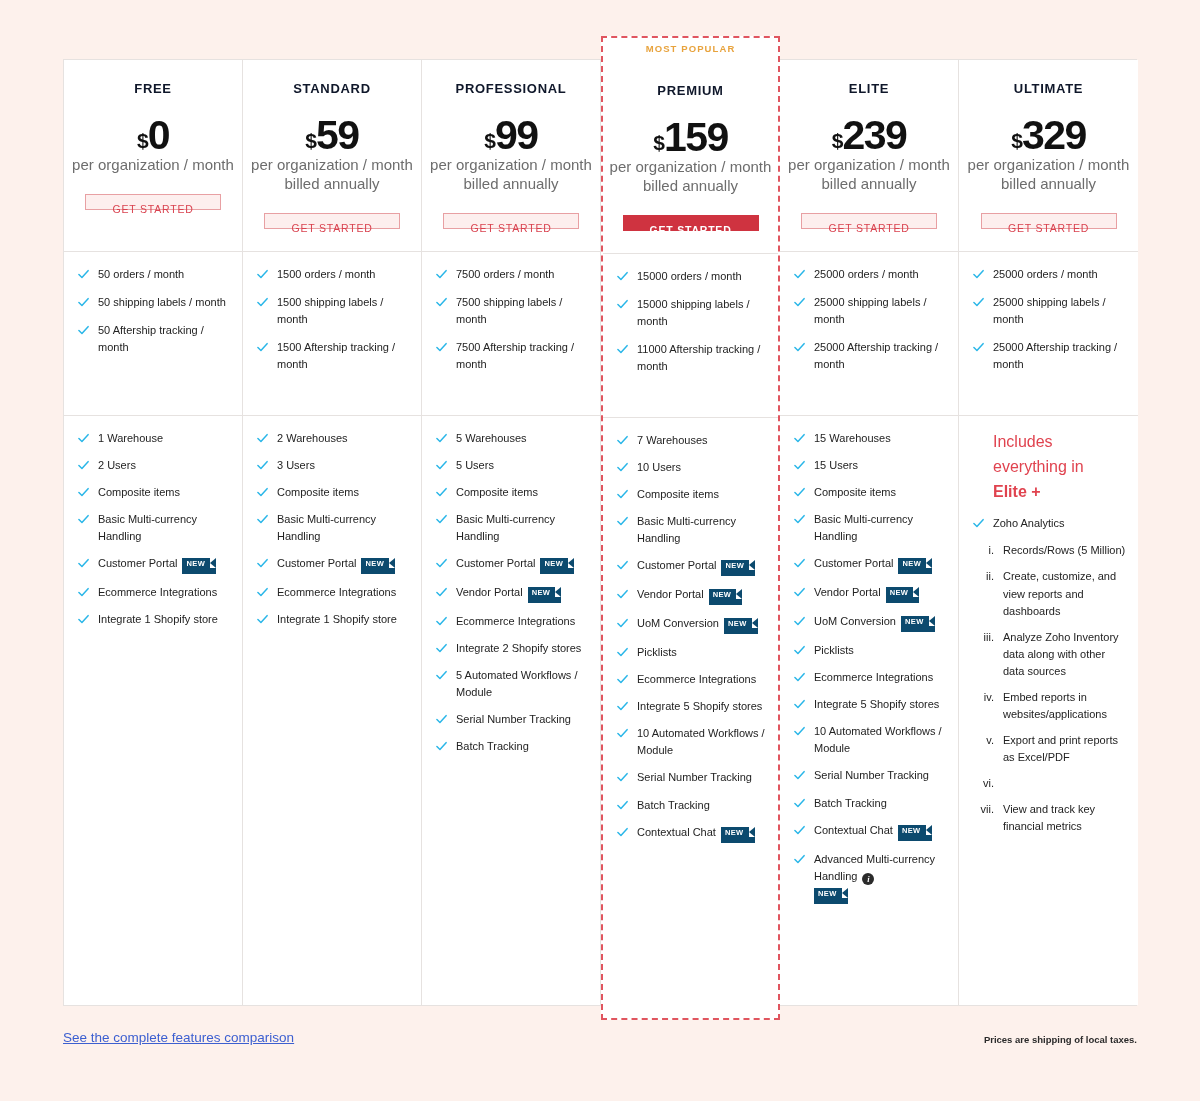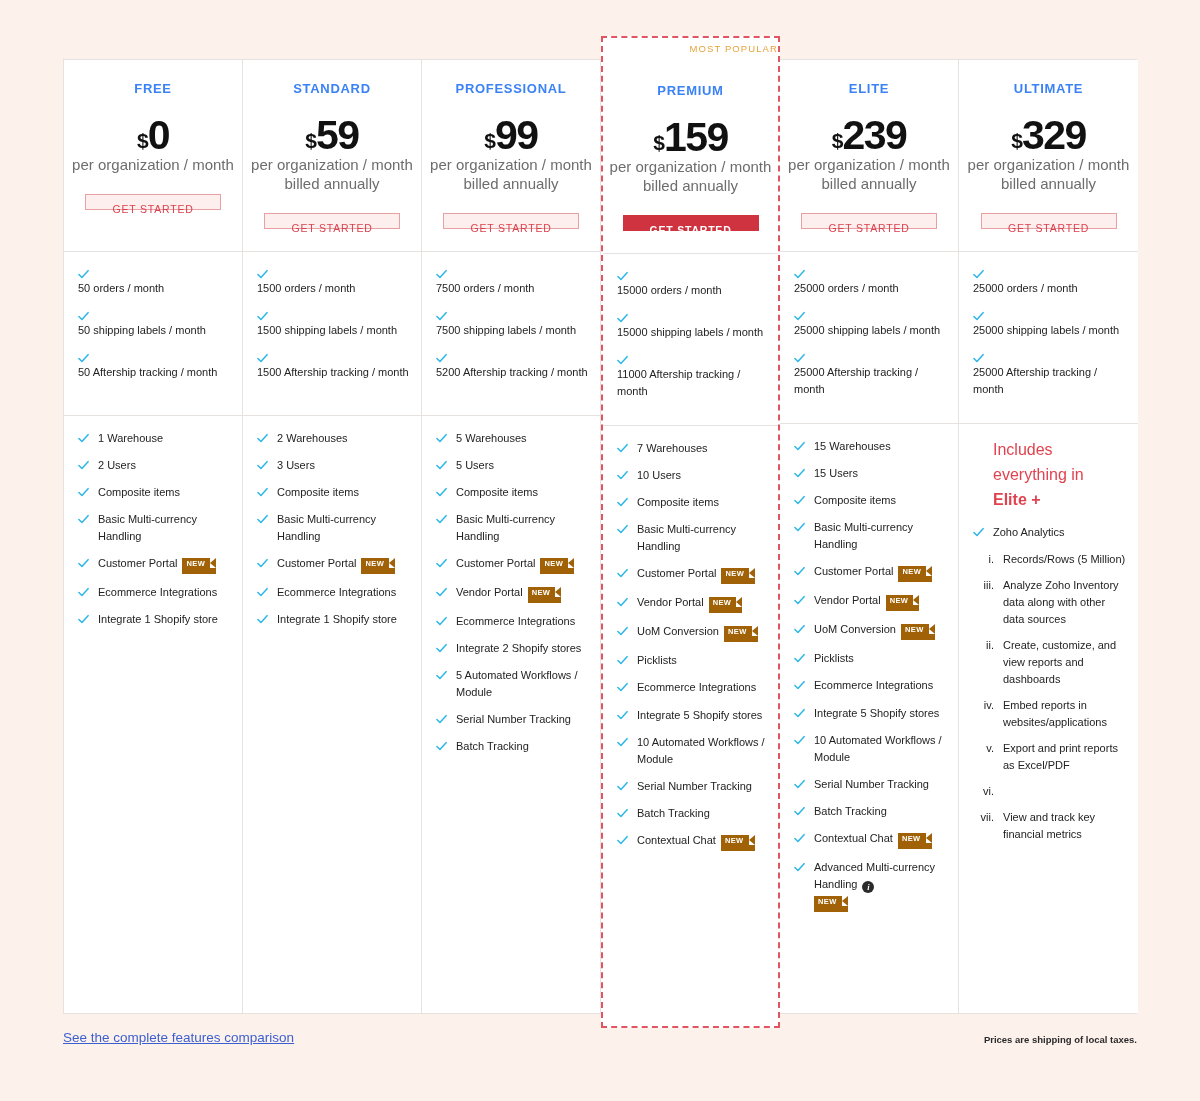--- a/index.html
+++ b/index.html
@@ -63,32 +63,32 @@
     padding-top: 16px;
     position: relative;
   }
   .col.featured .head { height: 192px; }
 
   .most-popular {
     position: absolute;
     top: -19px;
     left: 0;
     right: 0;
-    text-align: right;
+    text-align: center;
     font-size: 9.5px;
     letter-spacing: 1.1px;
-    font-weight: normal;
+    font-weight: bold;
     color: #e8a33d;
   }
 
   .plan-name {
     font-size: 13px;
     font-weight: bold;
     letter-spacing: 0.7px;
-    color: #3b82f6;
+    color: #0f172a;
     line-height: 1;
     padding-top: 6px;
   }
 
   .price-row {
     margin-top: 20px;
     line-height: 1;
     display: flex;
     align-items: baseline;
     justify-content: center;
@@ -151,38 +151,38 @@
   }
 
   .feat {
     display: flex;
     align-items: flex-start;
     margin-bottom: 10px;
     font-size: 11px;
     line-height: 1.55;
     color: #232323;
   }
-  .limits .feat { margin-bottom: 11px; flex-direction: column; }
+  .limits .feat { margin-bottom: 11px; }
 
   .check {
     flex: 0 0 11px;
     width: 11px;
     height: 11px;
     margin-right: 9px;
     margin-top: 3px;
     position: relative;
   }
   .check svg { display: block; }
 
   .feat-text { flex: 1; }
 
   .badge {
     display: inline-block;
     position: relative;
-    background: #a16207;
+    background: #0c4a6e;
     color: #ffffff;
     font-size: 7.5px;
     font-weight: bold;
     letter-spacing: 0.4px;
     line-height: 11px;
     height: 11px;
     padding: 0 11px 16px 4px;
     margin-left: 5px;
     vertical-align: 1px;
   }
@@ -498,21 +498,21 @@
                 </svg>
               </span>
               <span class="feat-text">7500 shipping labels / month</span>
             </div>
             <div class="feat">
               <span class="check">
                 <svg width="11" height="11" viewBox="0 0 12 12">
                   <path d="M1 6 L4.3 9.2 L11 1.8" fill="none" stroke="#29b6e8" stroke-width="1.6" stroke-linecap="round" stroke-linejoin="round"></path>
                 </svg>
               </span>
-              <span class="feat-text">5200 Aftership tracking / month</span>
+              <span class="feat-text">7500 Aftership tracking / month</span>
             </div>
           </div>
           <div class="features">
             <div class="feat">
               <span class="check">
                 <svg width="11" height="11" viewBox="0 0 12 12">
                   <path d="M1 6 L4.3 9.2 L11 1.8" fill="none" stroke="#29b6e8" stroke-width="1.6" stroke-linecap="round" stroke-linejoin="round"></path>
                 </svg>
               </span>
               <span class="feat-text">5 Warehouses</span>
@@ -955,26 +955,26 @@
                 </svg>
               </span>
               <span class="feat-text">Zoho Analytics</span>
             </div>
             <ol class="roman-list">
               <li>
                 <span class="rnum">i.</span>
                 <span class="rtext">Records/Rows (5 Million)</span>
               </li>
               <li>
+                <span class="rnum">ii.</span>
+                <span class="rtext">Create, customize, and view reports and dashboards</span>
+              </li>
+              <li>
                 <span class="rnum">iii.</span>
                 <span class="rtext">Analyze Zoho Inventory data along with other data sources</span>
-              </li>
-              <li>
-                <span class="rnum">ii.</span>
-                <span class="rtext">Create, customize, and view reports and dashboards</span>
               </li>
               <li>
                 <span class="rnum">iv.</span>
                 <span class="rtext">Embed reports in websites/applications</span>
               </li>
               <li>
                 <span class="rnum">v.</span>
                 <span class="rtext">Export and print reports as Excel/PDF</span>
               </li>
               <li>

